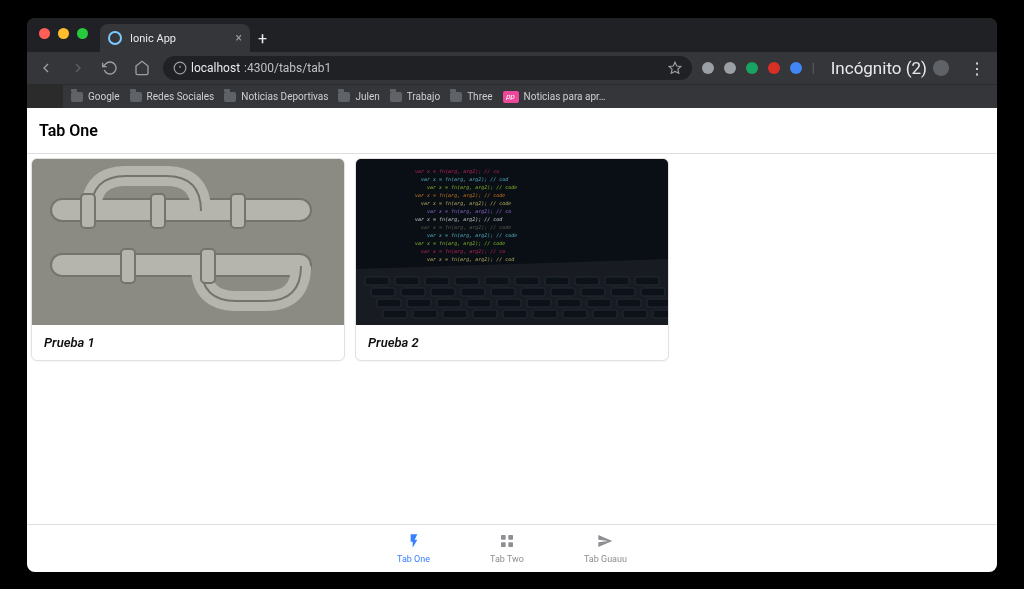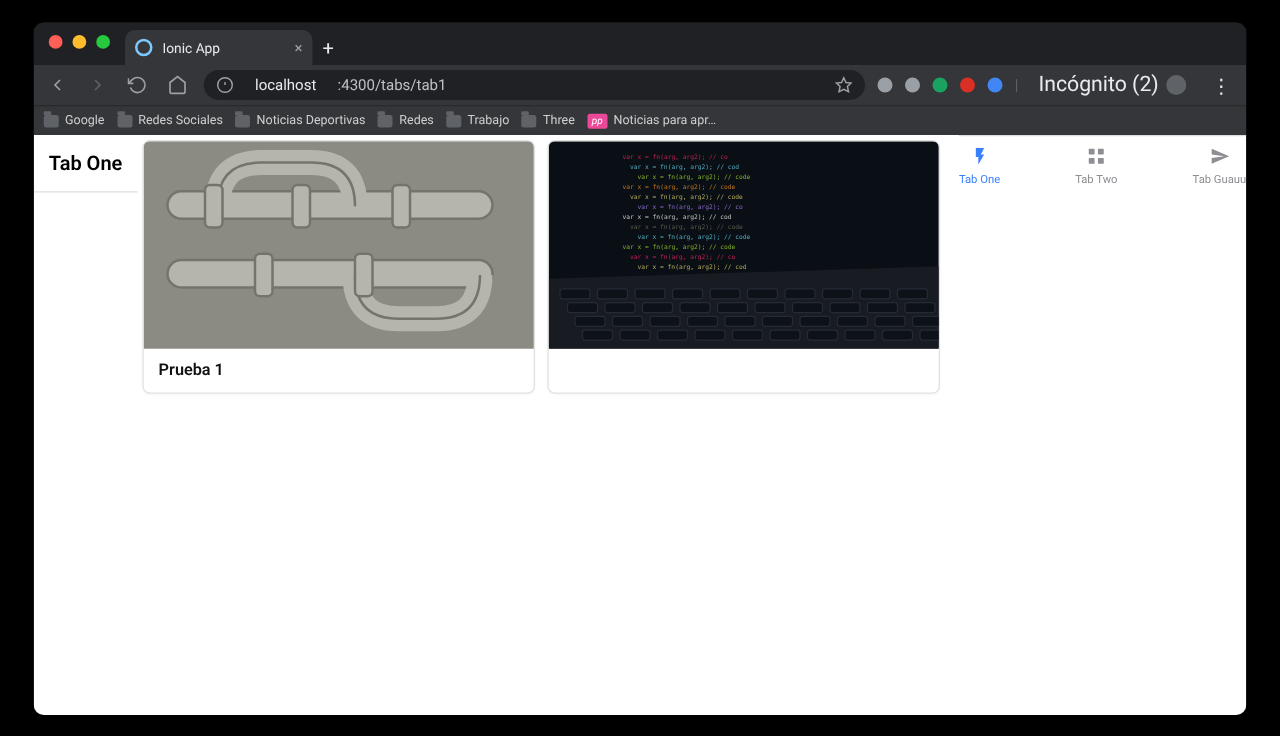--- a/index.html
+++ b/index.html
@@ -77,21 +77,21 @@
   }
   .icon-btn.disabled { opacity:.4; cursor:default; }
   .addr {
     flex: 1;
     height: 24px;
     background: #202124;
     border-radius: 12px;
     display: flex;
     align-items: center;
     padding: 0 10px;
-    gap: 17px;
+    gap: 4px;
     color: #bdc1c6;
   }
   .addr .host { color: #e8eaed; }
   .addr-right { display:flex; gap:8px; align-items:center; }
   .ext-dot { width:12px; height:12px; border-radius:50%; display:inline-block; }
   .ext-dot.green{background:#1aa260;} .ext-dot.red{background:#d93025;} .ext-dot.blue{background:#4285f4;}
   .incognito {
     display:flex; align-items:center; gap:6px; color:#e8eaed; font-size:17px;
     padding:0 6px;
   }
@@ -102,49 +102,51 @@
   .bookmarks {
     height: 24px;
     background: #35363a;
     border-top: 1px solid #2a2a2a;
     display: flex;
     align-items: center;
     gap: 10px;
     padding: 0 8px;
     color: #cfcfcf;
     font-size: 10px;
+    margin-left: 36px;
   }
   .bm {
     display:flex; align-items:center; gap:5px; cursor:pointer;
   }
   .bm .folder { width:12px; height:10px; background:#5f6368; border-radius:2px; position:relative; }
   .bm .folder:before{content:"";position:absolute;top:-3px;left:0;width:6px;height:3px;background:#5f6368;border-radius:1px 1px 0 0;}
   .bm .pink-sq { width:16px; height:12px; background:#ec4899; border-radius:2px; font-size:8px; color:#fff; display:flex;align-items:center;justify-content:center;font-style:italic;}
 
   
   .viewport {
     flex:1;
     background:#fff;
     display:flex;
-    flex-direction:row;
+    flex-direction:column;
     position:relative;
   }
   .ion-header {
     height: 46px;
     border-bottom: 1px solid #dedede;
     display:flex; align-items:center;
     padding: 0 12px;
   }
   .ion-title {
     font-size: 16px; font-weight: 600; color:#000;
   }
   .ion-content {
     flex:1;
     overflow:hidden;
     padding: 4px;
+    font-style: italic;
   }
   .cards {
     display:flex;
     gap: 10px;
   }
   .card {
     width: 314px;
     border: 1px solid #e1e1e1;
     border-radius: 6px;
     overflow:hidden;
@@ -254,21 +256,21 @@
       <div class="bm">
         <span class="folder"></span>
         <span>Redes Sociales</span>
       </div>
       <div class="bm">
         <span class="folder"></span>
         <span>Noticias Deportivas</span>
       </div>
       <div class="bm">
         <span class="folder"></span>
-        <span>Redes</span>
+        <span>Julen</span>
       </div>
       <div class="bm">
         <span class="folder"></span>
         <span>Trabajo</span>
       </div>
       <div class="bm">
         <span class="folder"></span>
         <span>Three</span>
       </div>
       <div class="bm">
@@ -359,20 +361,21 @@
                 <text x="72" y="54" fill="#ae81ff">var x = fn(arg, arg2); // co</text>
                 <text x="60" y="62" fill="#f8f8f2">var x = fn(arg, arg2); // cod</text>
                 <text x="66" y="70" fill="#75715e">var x = fn(arg, arg2); // code</text>
                 <text x="72" y="78" fill="#66d9ef">var x = fn(arg, arg2); // code</text>
                 <text x="60" y="86" fill="#a6e22e">var x = fn(arg, arg2); // code</text>
                 <text x="66" y="94" fill="#f92672">var x = fn(arg, arg2); // co</text>
                 <text x="72" y="102" fill="#e6db74">var x = fn(arg, arg2); // cod</text>
               </g>
               <rect x="0" y="0" width="314" height="166" fill="rgba(10,15,25,.25)"></rect>
             </svg>
+            <div class="caption">Prueba 2</div>
           </div>
         </div>
     </div>
     <div class="ion-tabbar" id="tabbar">
         <div class="tab-btn active">
           <span><svg viewBox="0 0 24 24" fill="currentColor">
               <path d="M7 2v11h3v9l7-12h-4l4-8z"></path>
             </svg></span>
           <span>Tab One</span>
         </div>

